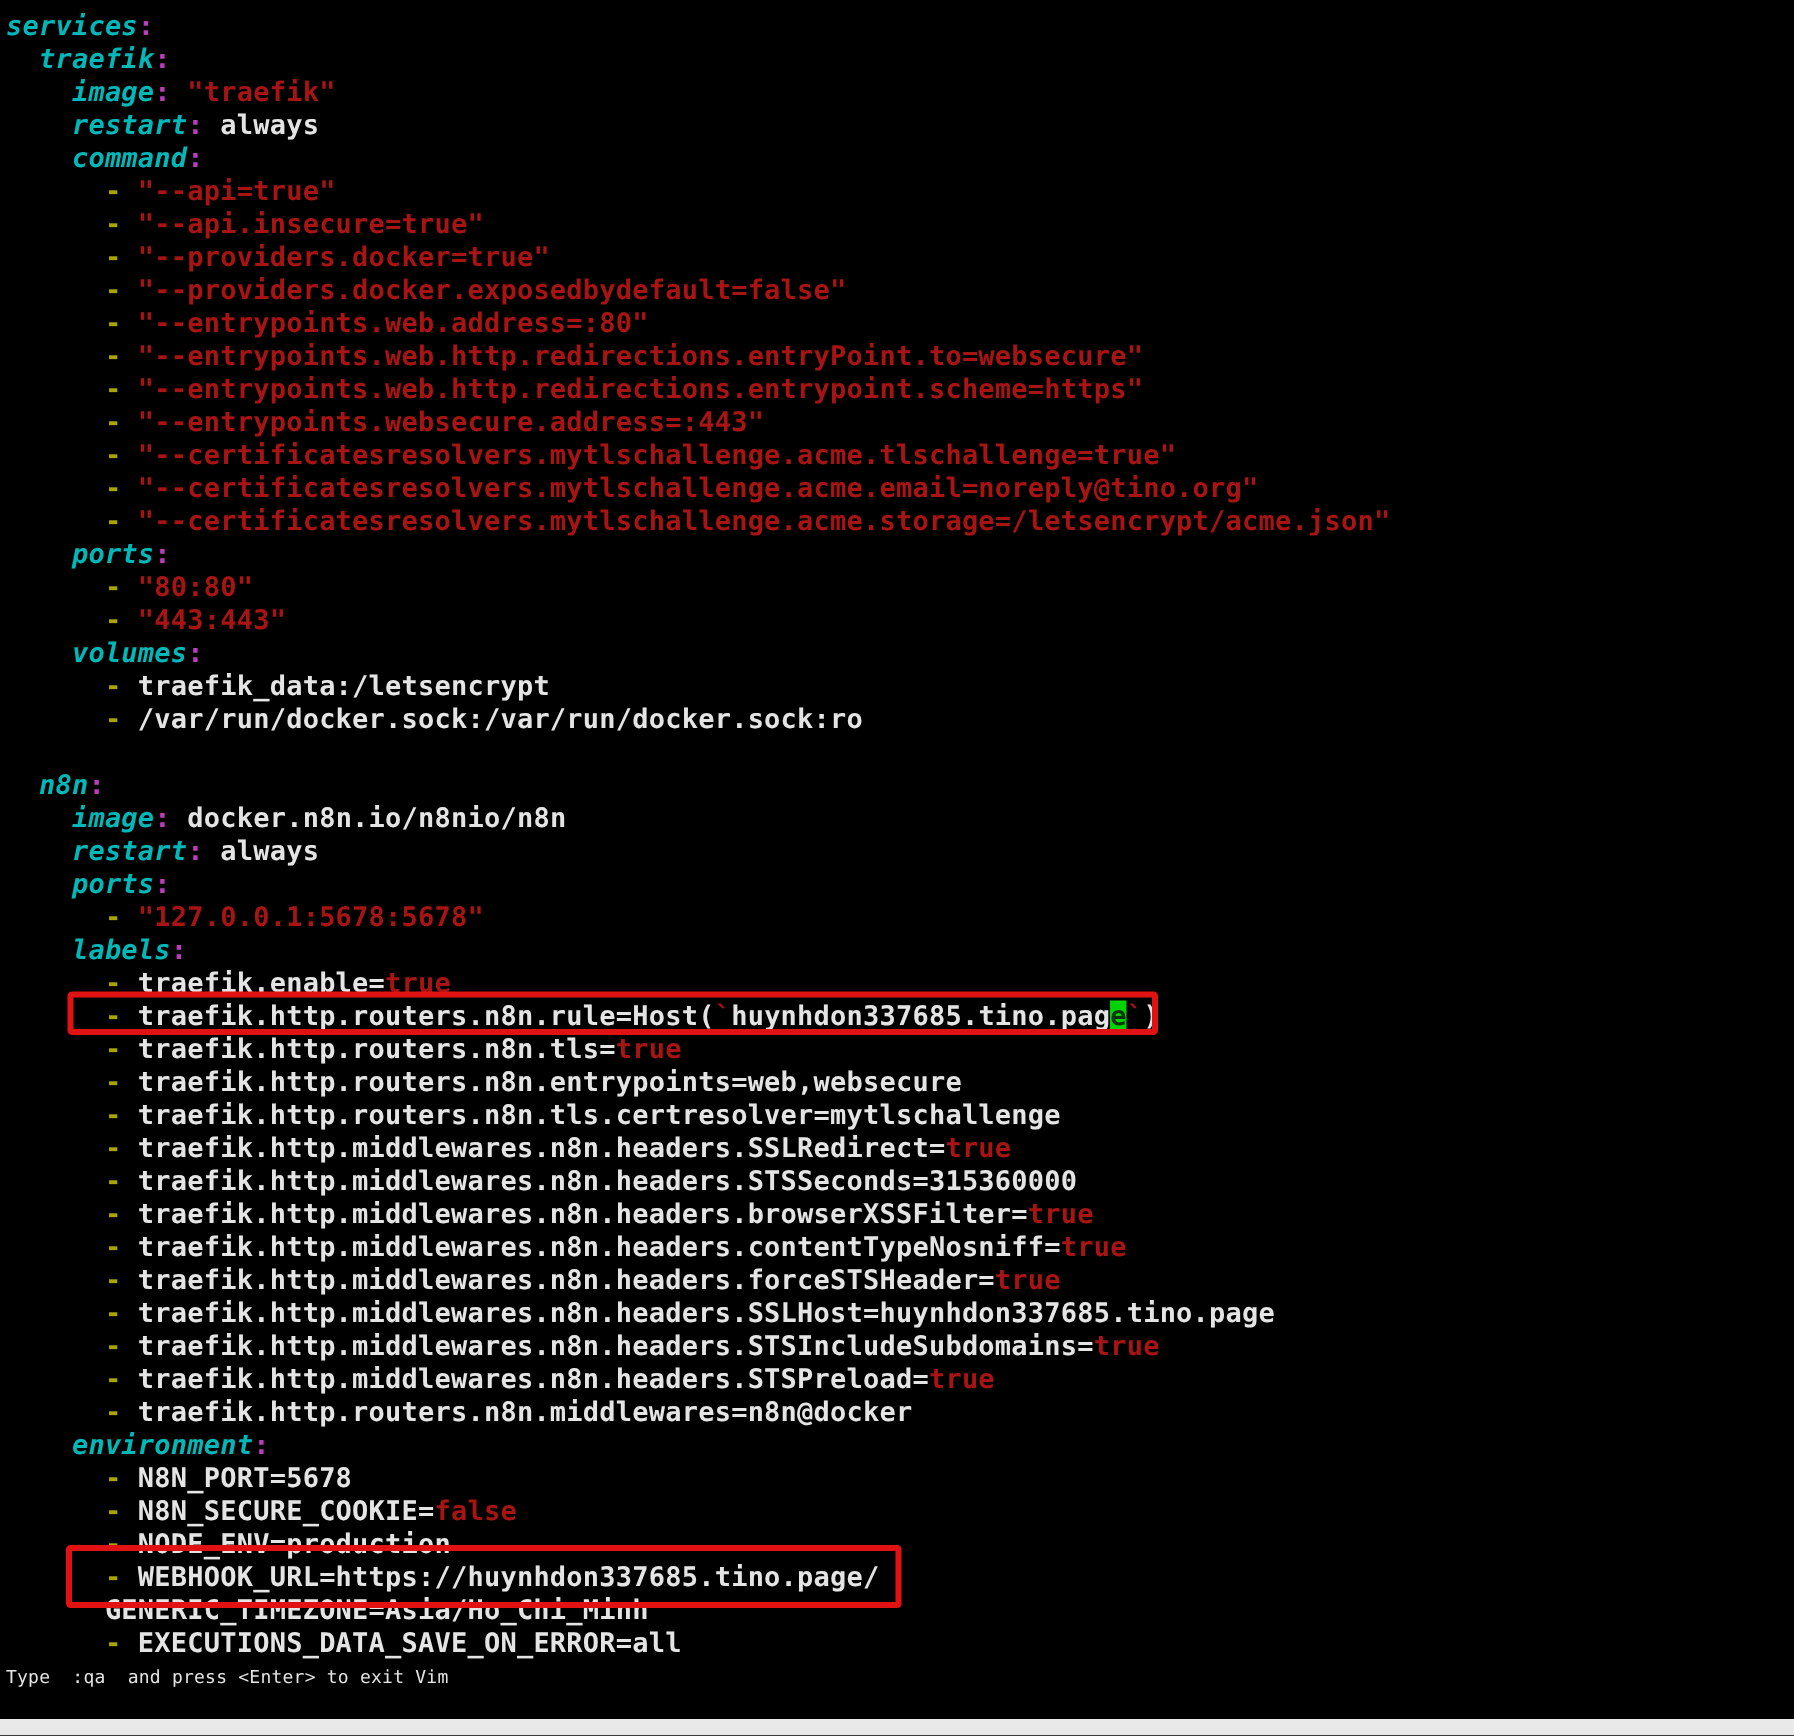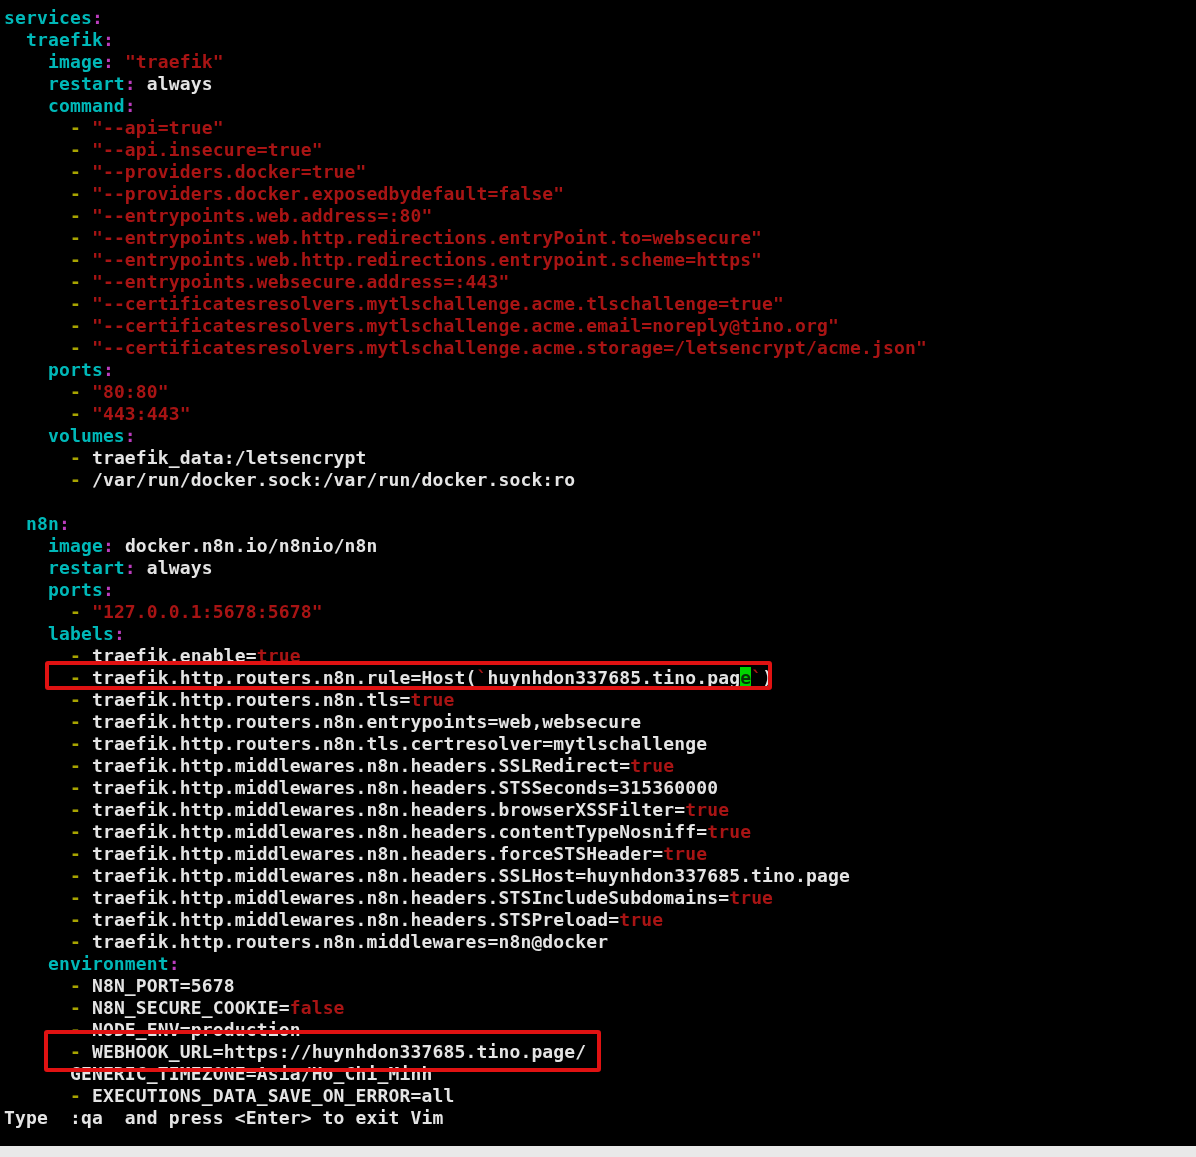--- a/index.html
+++ b/index.html
@@ -30,36 +30,36 @@
   #code{
     position:absolute;
     left:4px;top:7px;
     font-size:18px;
     line-height:22px;
     font-weight:bold;
     letter-spacing:0.15px;
     white-space:pre;
   }
   .code-line{height:22px;}
-  .tok-k{color:var(--key);}
+  .tok-k{color:var(--key);font-style:italic;}
   .tok-p{color:var(--colon);}
   .tok-s{color:var(--string);}
   .tok-d{color:var(--dash);}
   .tok-w{color:var(--text);}
   .tok-v{color:var(--value);}
   .tok-c{
     background:var(--cursor-bg);
     color:var(--cursor-fg);
     display:inline-block;
   }
   .vim-msg{
     color:var(--text);
-    font-size:18px;
+    font-size:12px;
     line-height:22px;
-    font-weight:bold;
+    font-weight:normal;
     letter-spacing:0.15px;
     white-space:pre;
     height:22px;
   }
   .anno-box{
     position:absolute;
     border:4px solid var(--annotation);
     border-radius:3px;
     pointer-events:none;
   }

